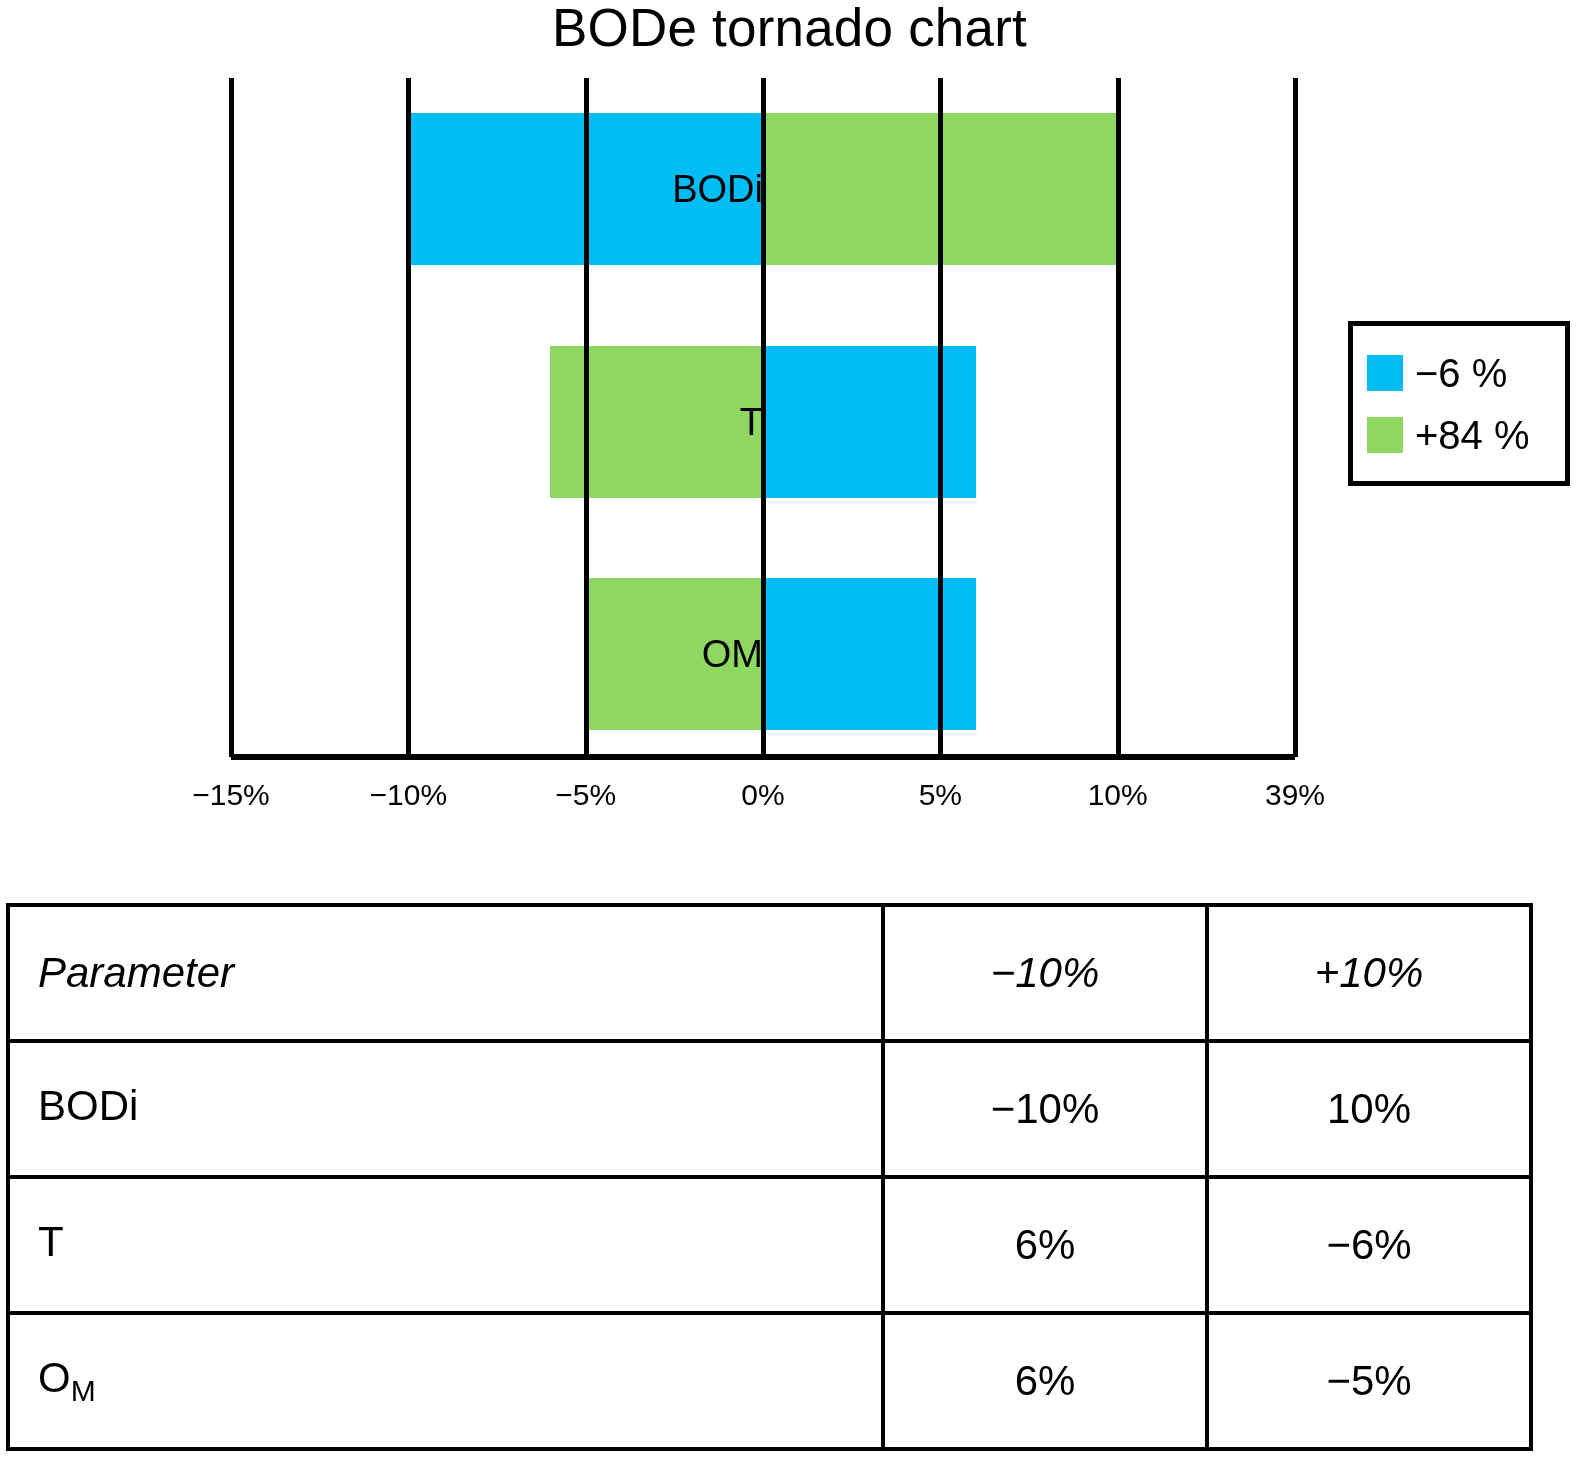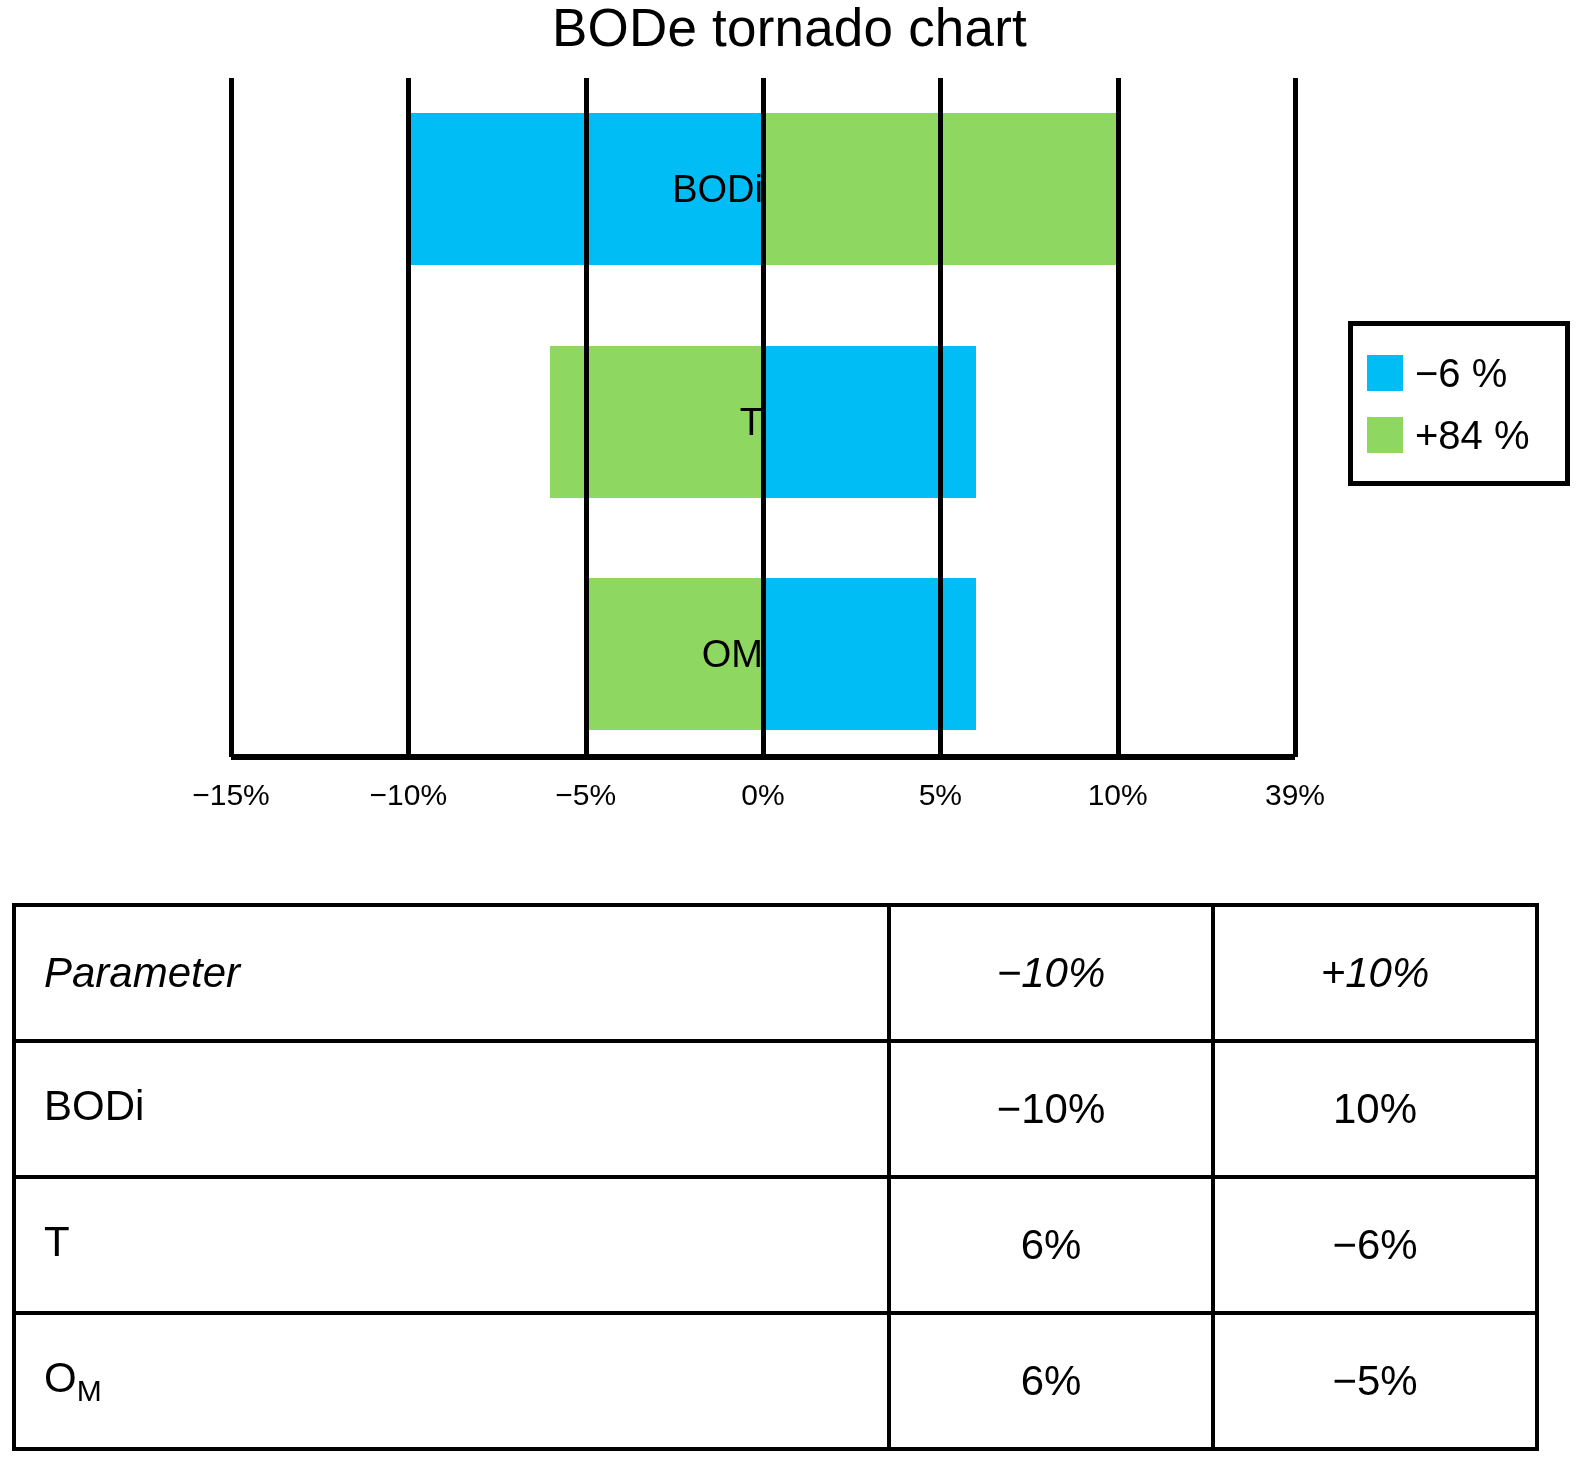--- a/index.html
+++ b/index.html
@@ -31,21 +31,21 @@
   
   #legend-box{position:absolute;left:1348px;top:321px;width:222px;height:165px;
               border:5px solid #000;background:#fff;box-sizing:border-box;
               display:flex;flex-direction:column;justify-content:center;gap:20px;
               padding-left:14px;}
   .legend-entry{display:flex;align-items:center;gap:12px;}
   .legend-swatch{width:36px;height:36px;flex:none;}
   .legend-text{font-size:40px;line-height:42px;white-space:nowrap;}
 
   
-  #data-table{position:absolute;left:12px;top:903px;width:1523px;
+  #data-table{position:absolute;left:6px;top:903px;width:1523px;
               border-collapse:collapse;table-layout:fixed;border-radius:27px;}
   #data-table td{border:4px solid #000;height:136px;font-size:42px;
                  padding:0 28px;box-sizing:border-box;vertical-align:middle;}
   #data-table tr.header-row td{font-style:italic;}
   td.col-param{width:875px;text-align:left;}
   td.col-neg{width:324px;text-align:center;}
   td.col-pos{width:324px;text-align:center;}
   .sub{font-size:30px;vertical-align:sub;}
 </style>
 </head>

